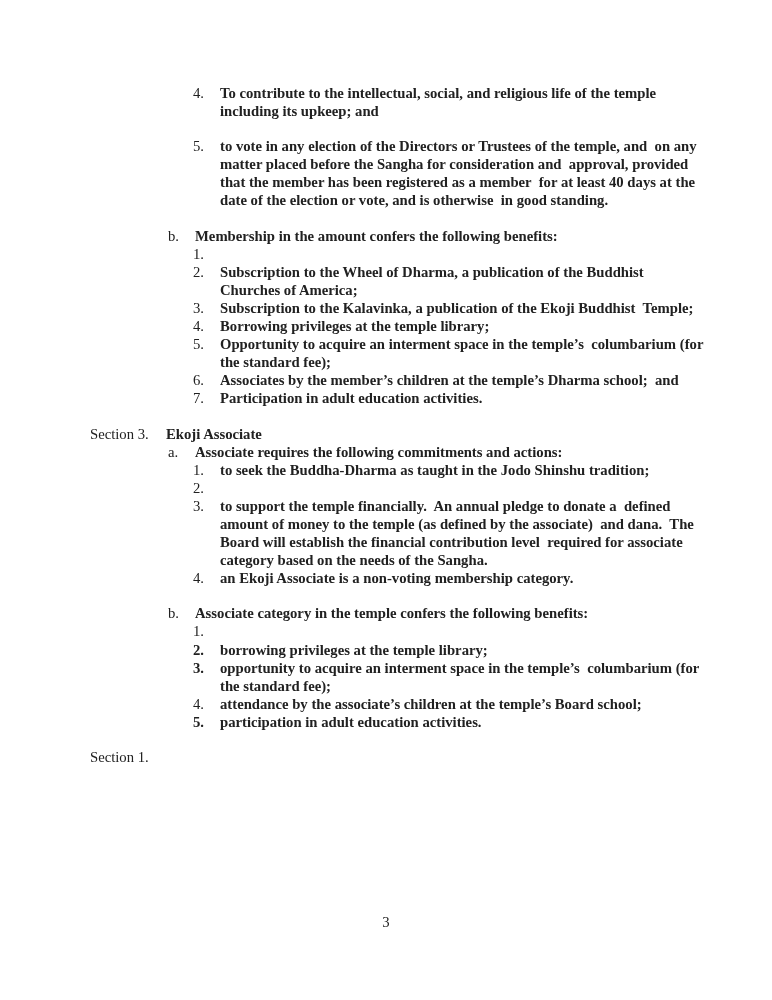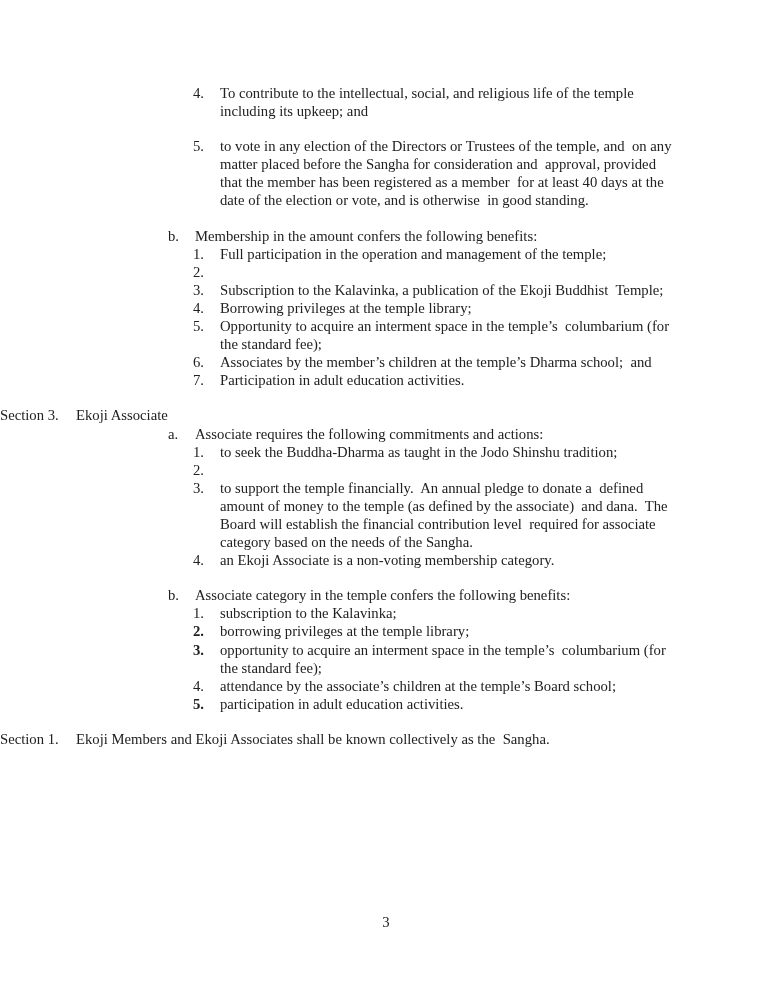--- a/index.html
+++ b/index.html
@@ -15,23 +15,23 @@
   }
   .content {
     position:absolute;
     top:84px; left:0; right:6px;
   }
   .item { display:flex; align-items:flex-start; }
   .lvl-number { padding-left:193px; }
   .lvl-letter { padding-left:168px; }
   .item .marker { flex:0 0 27px; }
   .item .marker.bold { font-weight:bold; }
-  .section-row { display:flex; align-items:flex-start; }
+  .section-row { display:flex; align-items:flex-start; padding-left:90px; }
   .section-row .section-label { flex:0 0 76px; }
-  .text { flex:1; white-space:pre-wrap; }
+  .text { flex:1; white-space:pre-wrap;font-weight:bold; }
   .gap { height:17px; }
   .page-number {
     position:absolute;
     top:913px; left:0; right:0;
     text-align:center;
   }
 </style>
 </head>
 <body>
 
@@ -50,24 +50,25 @@
 that the member has been registered as a member  for at least 40 days at the
 date of the election or vote, and is otherwise  in good standing.</span>
       </div>
       <div class="gap"></div>
       <div class="item lvl-letter">
         <span class="marker">b.</span>
         <span class="text">Membership in the amount confers the following benefits:</span>
       </div>
       <div class="item lvl-number">
         <span class="marker">1.</span>
-        <span class="text">Full participation in the operation and management of the temple;</span>
       </div>
       <div class="item lvl-number">
         <span class="marker">2.</span>
+        <span class="text">Subscription to the Wheel of Dharma, a publication of the Buddhist
+Churches of America;</span>
       </div>
       <div class="item lvl-number">
         <span class="marker">3.</span>
         <span class="text">Subscription to the Kalavinka, a publication of the Ekoji Buddhist  Temple;</span>
       </div>
       <div class="item lvl-number">
         <span class="marker">4.</span>
         <span class="text">Borrowing privileges at the temple library;</span>
       </div>
       <div class="item lvl-number">
@@ -110,21 +111,20 @@
         <span class="marker">4.</span>
         <span class="text">an Ekoji Associate is a non-voting membership category.</span>
       </div>
       <div class="gap"></div>
       <div class="item lvl-letter">
         <span class="marker">b.</span>
         <span class="text">Associate category in the temple confers the following benefits:</span>
       </div>
       <div class="item lvl-number">
         <span class="marker">1.</span>
-        <span class="text">subscription to the Kalavinka;</span>
       </div>
       <div class="item lvl-number">
         <span class="marker bold">2.</span>
         <span class="text">borrowing privileges at the temple library;</span>
       </div>
       <div class="item lvl-number">
         <span class="marker bold">3.</span>
         <span class="text">opportunity to acquire an interment space in the temple’s  columbarium (for
 the standard fee);</span>
       </div>
@@ -132,17 +132,16 @@
         <span class="marker">4.</span>
         <span class="text">attendance by the associate’s children at the temple’s Board school;</span>
       </div>
       <div class="item lvl-number">
         <span class="marker bold">5.</span>
         <span class="text">participation in adult education activities.</span>
       </div>
       <div class="gap"></div>
       <div class="section-row">
         <span class="section-label">Section 1.</span>
-        <span class="text">Ekoji Members and Ekoji Associates shall be known collectively as the  Sangha.</span>
       </div>
     </div>
   <div class="page-number">3</div>
 </div>
 
 </body></html>

